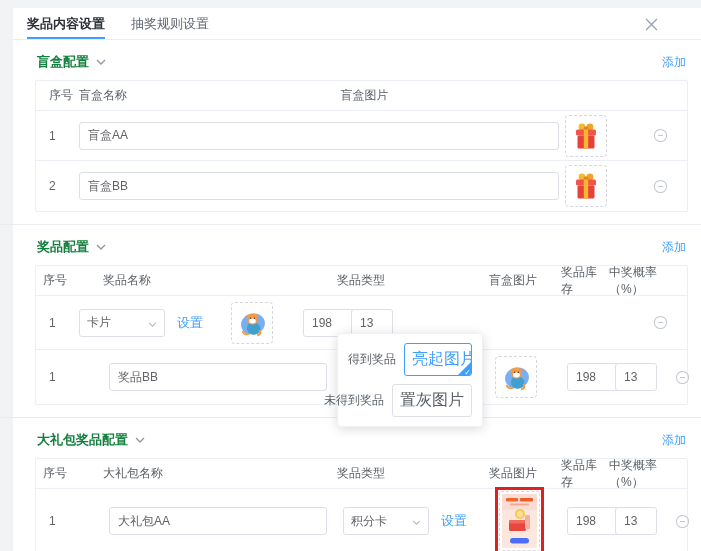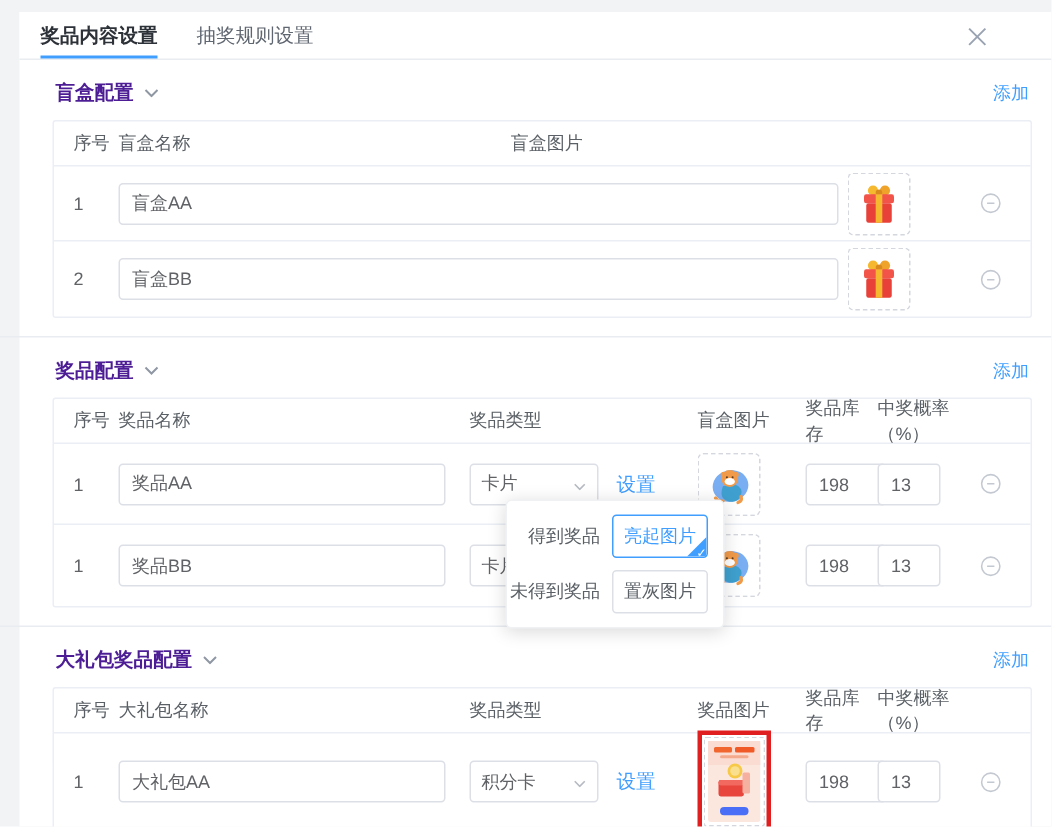--- a/index.html
+++ b/index.html
@@ -12,36 +12,36 @@
   .modal{position:absolute;left:13px;top:8px;right:0;bottom:0;background:#fff;}
   
   .tabbar{height:31px;border-bottom:1px solid #e9ecf0;display:flex;align-items:center;padding-left:14px;position:relative;background:#fff;}
   .tab{font-size:13px;color:#5f6670;margin-right:26px;height:31px;line-height:31px;cursor:pointer;box-sizing:border-box;}
   .tab.active{color:#2d3138;font-weight:bold;border-bottom:2px solid #409eff;}
   .close-btn{position:absolute;right:42px;top:8px;width:16px;height:16px;display:flex;align-items:center;justify-content:center;cursor:pointer;}
   .close-btn svg{stroke:#9aa3b2;}
   
   .content{padding:0 13px 0 22px;}
   .sec-head{display:flex;justify-content:space-between;align-items:center;padding:13px 2px 9px 2px;}
-  .sec-title{font-size:13px;font-weight:bold;color:#4c1d95;display:flex;align-items:center;gap:7px;}
+  .sec-title{font-size:13px;font-weight:bold;color:#15803d;display:flex;align-items:center;gap:7px;}
   .chev{display:inline-flex;}
   .chev svg{stroke:#8f97a3;}
   .add-link{font-size:12px;color:#409eff;cursor:pointer;}
   .divider{height:1px;background:#e9ecf1;margin:12px 0 0 -35px;width:701px;}
   
   .tbl{border:1px solid #ebeef5;border-radius:2px;background:#fff;}
   .trow{display:flex;align-items:center;padding:0 13px;box-sizing:border-box;}
   .thead{height:30px;border-bottom:1px solid #ebeef5;justify-content:flex-end;}
   .thead .cell{font-size:12px;color:#5a6066;}
   .tbody{border-bottom:1px solid #ebeef5;}
   .tbody:last-child{border-bottom:none;}
   .cell{box-sizing:border-box;padding-right:6px;}
   .c-seq{width:30px;flex:none;font-size:12px;color:#606266;}
   .c-name1{flex:1;}
-  .c-name2{width:234px;flex:none;}
+  .c-name2{width:234px;flex:none;margin-left:30px;}
   .c-type{width:152px;flex:none;display:flex;align-items:center;gap:12px;}
   .c-img{width:72px;flex:none;}
   .c-stock{width:48px;flex:none;}
   .c-rate{width:59px;flex:none;}
   .c-remove{flex:1;display:flex;justify-content:flex-end;align-items:center;}
   .r50{height:50px;}
   .r54{height:54px;}
   .r64{height:64px;}
   input.txt{height:28px;border:1px solid #dcdfe6;border-radius:3px;padding:0 8px;font-size:12px;color:#606266;box-sizing:border-box;outline:none;background:#fff;font-family:inherit;}
   .w-wide{width:480px;}
@@ -59,21 +59,21 @@
   .red-highlight{border:3px solid #e02020;padding:1px;display:inline-block;line-height:0;}
   .poster-box{width:39px;height:58px;border:1px dashed #d4d7de;border-radius:2px;display:flex;align-items:center;justify-content:center;background:#fff;cursor:pointer;}
   
   .popup{
     position:absolute;left:337px;top:333px;width:124px;background:#fff;border-radius:4px;
     box-shadow:0 2px 12px rgba(0,0,0,.15);border:1px solid #f0f1f3;padding:9px 10px;z-index:50;
   }
   .popup-row{display:flex;align-items:center;justify-content:flex-end;gap:8px;margin-bottom:8px;}
   .popup-row:last-child{margin-bottom:0;padding-left:27px;}
   .popup-label{font-size:12px;color:#5a6066;white-space:nowrap;}
-  .pick-btn{font-size:12px;padding:5px 7px;border:1px solid #dcdfe6;border-radius:3px;color:#5a6066;background:#fff;cursor:pointer;position:relative;white-space:nowrap;font-family:inherit;}
+  .pick-btn{font-size:16px;padding:5px 7px;border:1px solid #dcdfe6;border-radius:3px;color:#5a6066;background:#fff;cursor:pointer;position:relative;white-space:nowrap;font-family:inherit;}
   .pick-btn.selected{border-color:#409eff;color:#409eff;overflow:hidden;}
   .pick-btn.selected::after{
     content:"";position:absolute;right:0;bottom:0;width:0;height:0;
     border-left:13px solid transparent;border-bottom:13px solid #409eff;
   }
   .pick-btn.selected::before{
     content:"\2713";position:absolute;right:0;bottom:-2px;color:#fff;font-size:8px;z-index:1;
   }
 </style>
 </head>
@@ -185,21 +185,20 @@
         <div class="cell c-name2">奖品名称</div>
         <div class="cell c-type">奖品类型</div>
         <div class="cell c-img">盲盒图片</div>
         <div class="cell c-stock">奖品库存</div>
         <div class="cell c-rate">中奖概率（%）</div>
         <div class="cell c-remove"></div>
       </div>
 
       <div class="trow tbody r54">
         <div class="cell c-seq">1</div>
-        <div class="cell c-name2"><input class="txt w-name" value="奖品AA" style=""></div>
         <div class="cell c-type">
           <div class="select">
             <span>卡片</span>
             <span class="caret"><svg width="9" height="5" viewBox="0 0 10 6" fill="none" stroke-width="1.3">
                   <polyline points="1,1 5,5 9,1"></polyline>
                 </svg></span>
           </div>
           <span class="set-link">设置</span>
         </div>
         <div class="cell c-img">

